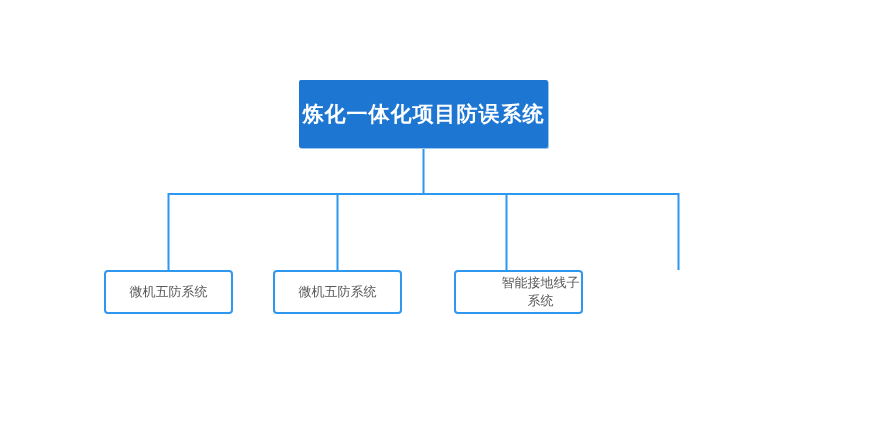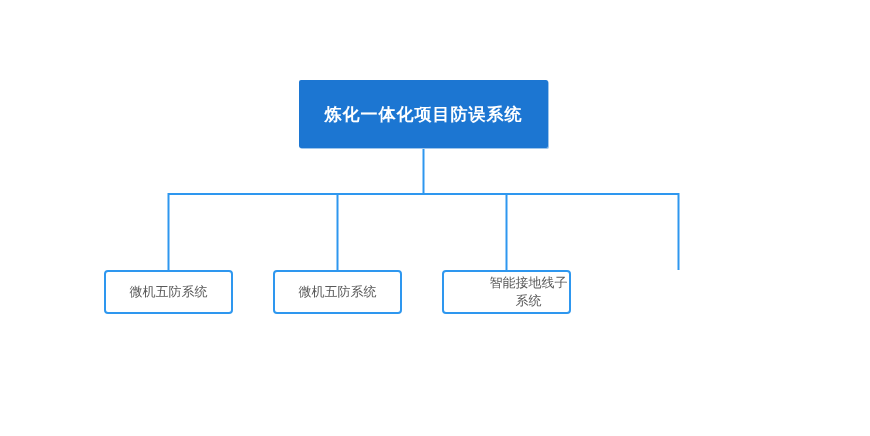--- a/index.html
+++ b/index.html
@@ -37,39 +37,39 @@
     box-sizing: border-box;
     cursor: default;
   }
   .root-node {
     left: 299px;
     top: 80px;
     width: 249px;
     height: 68px;
     background: var(--root-fill, #1c76d2);
     color: var(--root-text, #ffffff);
-    font-size: 17px;
+    font-size: 21px;
     font-weight: bold;
     letter-spacing: 1px;
     border-radius: 2px;
     box-shadow: 1px 1px 0 #9fc6ec;
   }
   .child-node {
     top: 270px;
     width: 129px;
     height: 44px;
     background: #ffffff;
     border: 2px solid var(--child-border, #2e97ef);
     border-radius: 4px;
     color: var(--child-text, #595959);
     font-size: 13px;
   }
   .child-node.pos-0 { left: 104px; }
   .child-node.pos-1 { left: 273px; }
-  .child-node.pos-2 { left: 442px; padding-left: 44px; }
+  .child-node.pos-2 { left: 454px; padding-left: 44px; }
   .child-node.pos-3 { left: 614px; }
 </style>
 </head>
 <body>
 
 <div class="canvas">
 
   <svg class="connectors" width="870" height="436" viewBox="0 0 870 436" aria-hidden="true">
     <path d="M423.5 148 L423.5 194"></path>
     <path d="M168.5 194 L678.5 194"></path>

